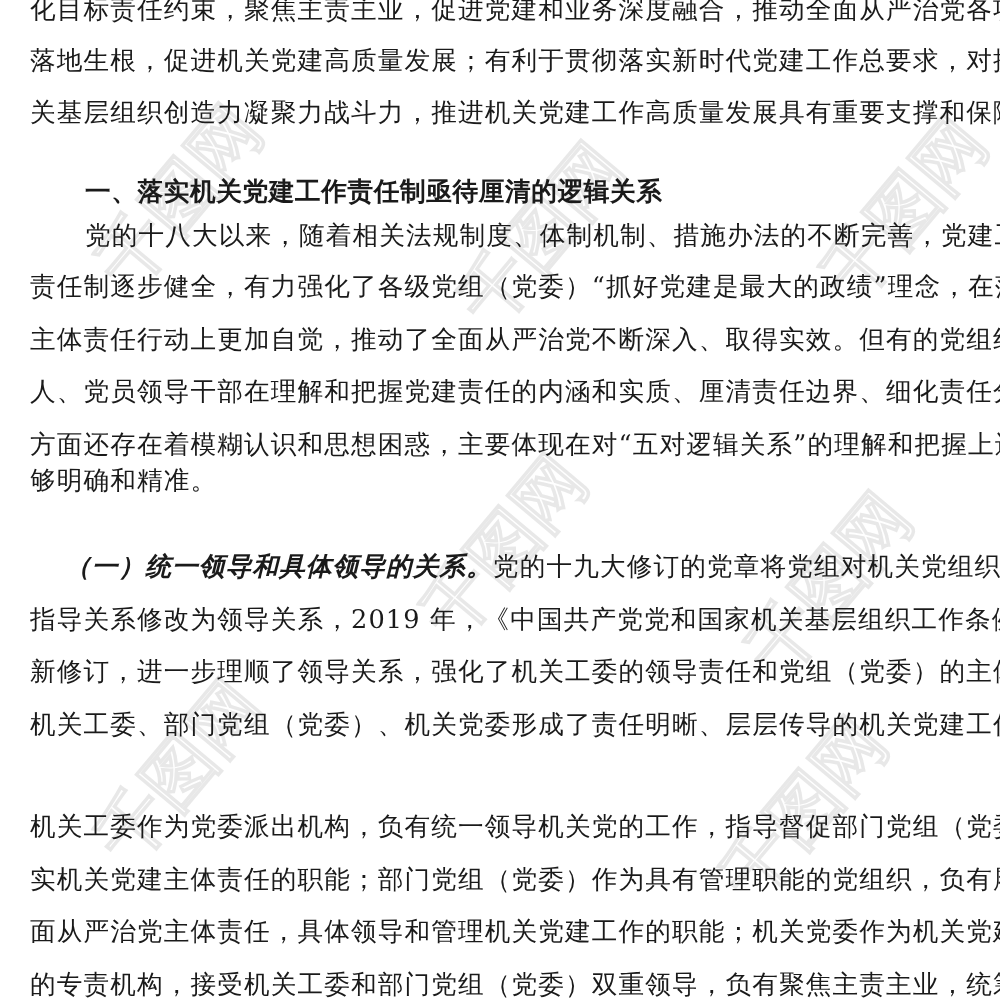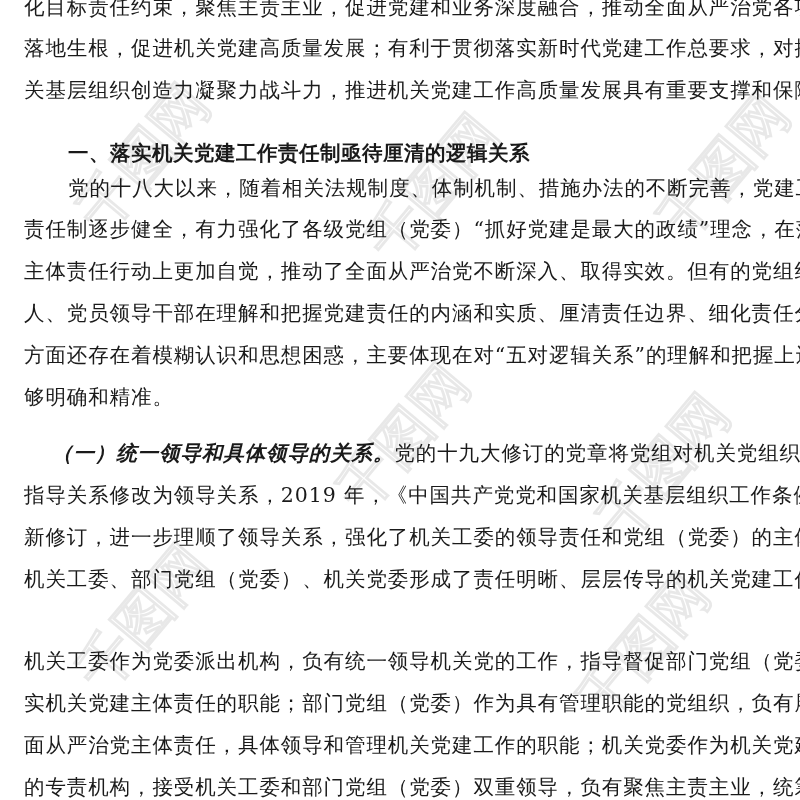--- a/index.html
+++ b/index.html
@@ -42,21 +42,21 @@
   <div class="line" style="top:36px;">落地生根，促进机关党建高质量发展；有利于贯彻落实新时代党建工作总要求，对提升机</div>
   <div class="line" style="top:78px;">关基层组织创造力凝聚力战斗力，推进机关党建工作高质量发展具有重要支撑和保障作用。</div>
 
   <div class="line indent heading" style="top:129px;margin-top:12px;">一、落实机关党建工作责任制亟待厘清的逻辑关系</div>
 
   <div class="line indent" style="top:176px;">党的十八大以来，随着相关法规制度、体制机制、措施办法的不断完善，党建工作</div>
   <div class="line" style="top:217px;">责任制逐步健全，有力强化了各级党组（党委）“抓好党建是最大的政绩”理念，在落实</div>
   <div class="line" style="top:259px;">主体责任行动上更加自觉，推动了全面从严治党不断深入、取得实效。但有的党组织负责</div>
   <div class="line" style="top:301px;">人、党员领导干部在理解和把握党建责任的内涵和实质、厘清责任边界、细化责任分工等</div>
   <div class="line" style="top:343px;">方面还存在着模糊认识和思想困惑，主要体现在对“五对逻辑关系”的理解和把握上还不</div>
-  <div class="line" style="top:385px;">够明确和精准。</div>
+  <div class="line" style="top:372px;">够明确和精准。</div>
 
   <div class="line indent" style="top:441px; left:52px;">
     <span class="bold">（一）统一领导和具体领导的关系。</span><span>党的十九大修订的党章将党组对机关党组织的</span>
   </div>
   <div class="line" style="top:483px;">指导关系修改为领导关系，2019 年，《中国共产党党和国家机关基层组织工作条例》重</div>
   <div class="line" style="top:525px;">新修订，进一步理顺了领导关系，强化了机关工委的领导责任和党组（党委）的主体责任，</div>
   <div class="line" style="top:567px;">机关工委、部门党组（党委）、机关党委形成了责任明晰、层层传导的机关党建工作体系：</div>
 
   <div class="line" style="top:649px;">机关工委作为党委派出机构，负有统一领导机关党的工作，指导督促部门党组（党委）落</div>
   <div class="line" style="top:691px;">实机关党建主体责任的职能；部门党组（党委）作为具有管理职能的党组织，负有履行全</div>

